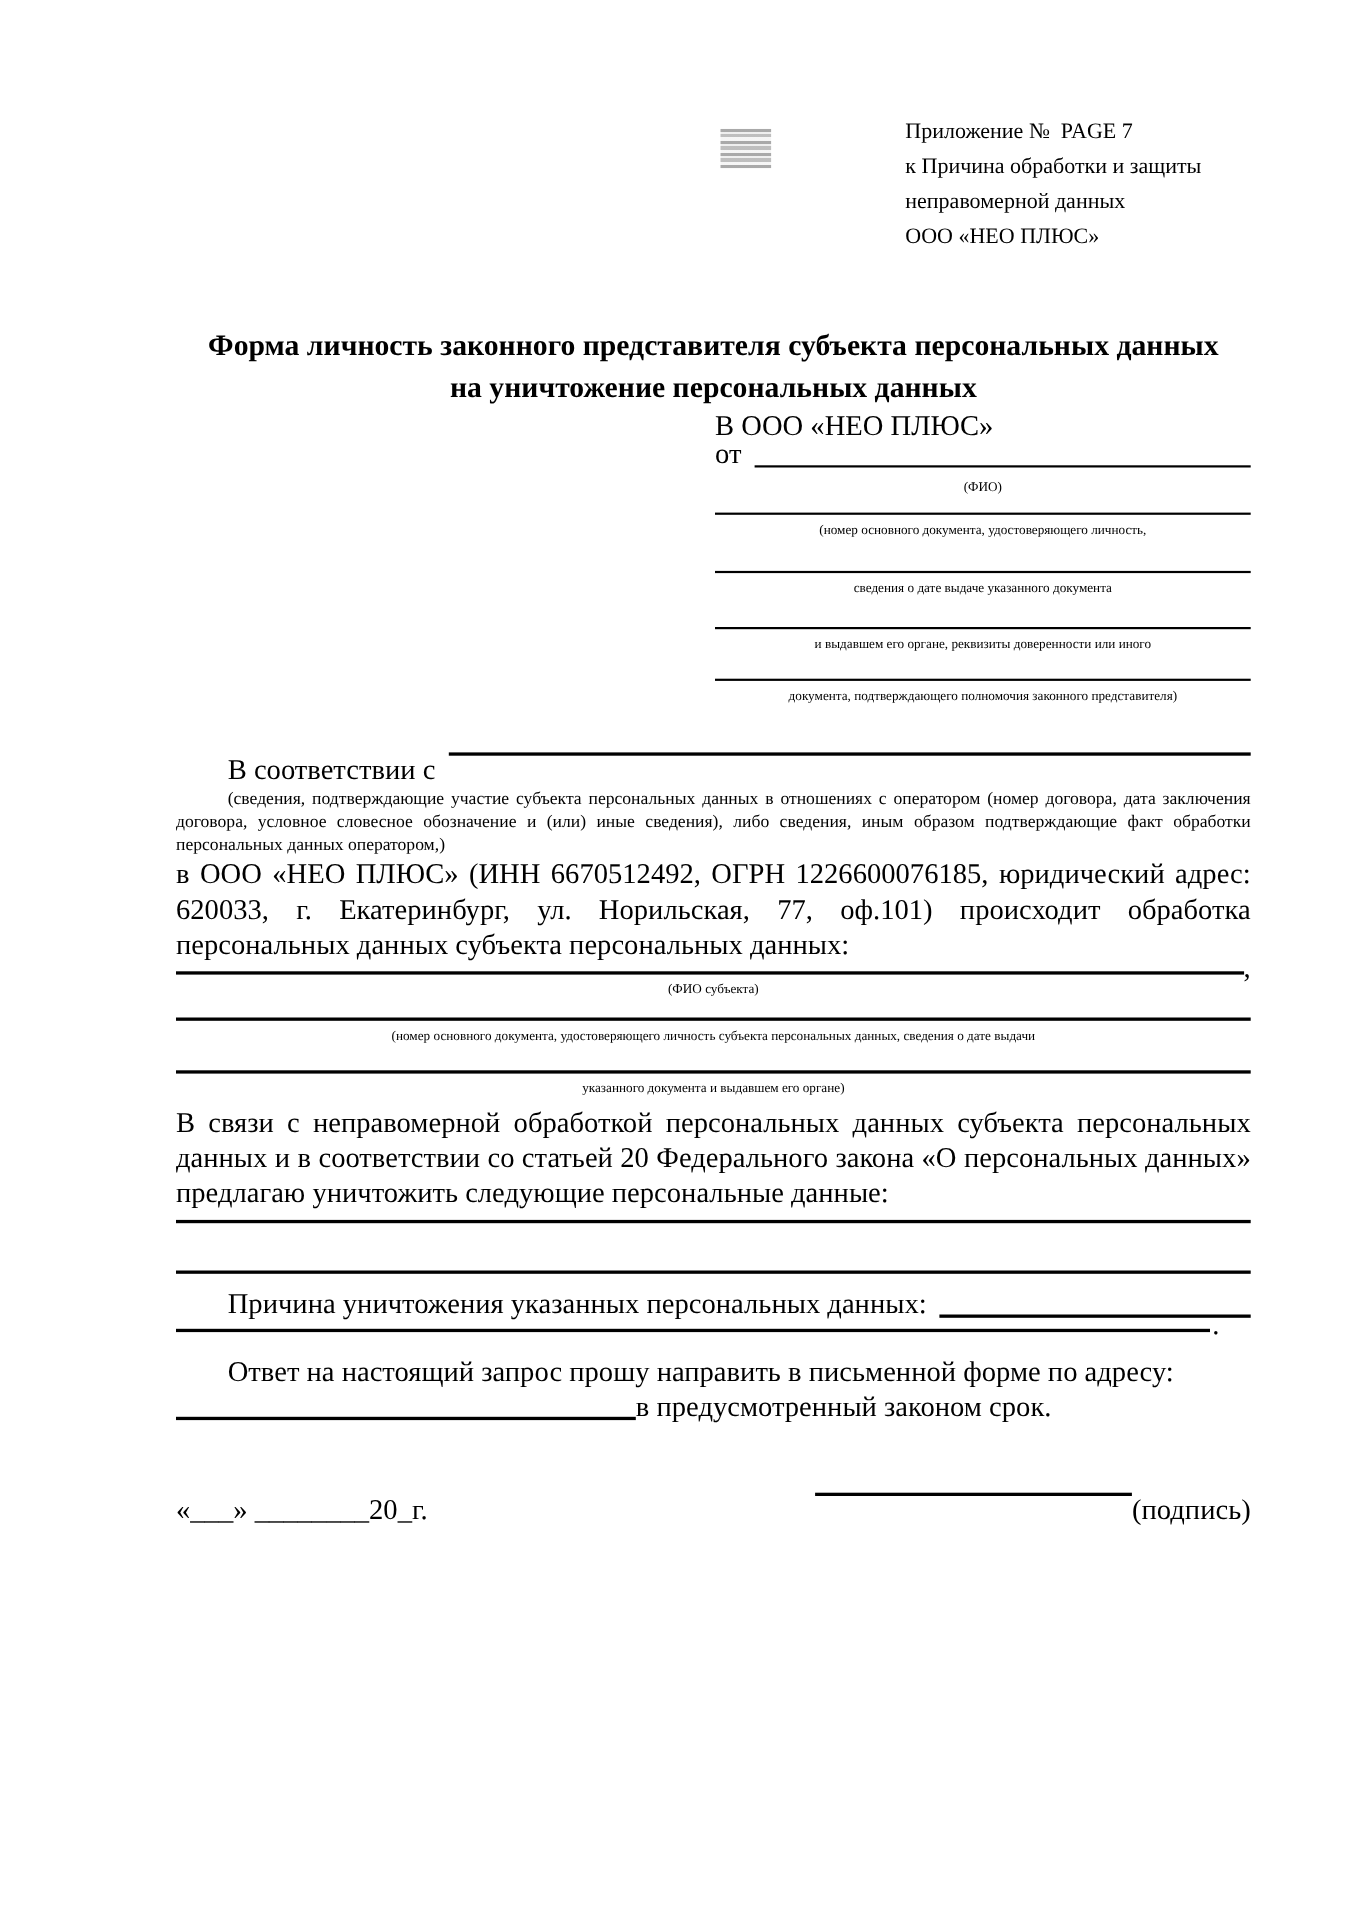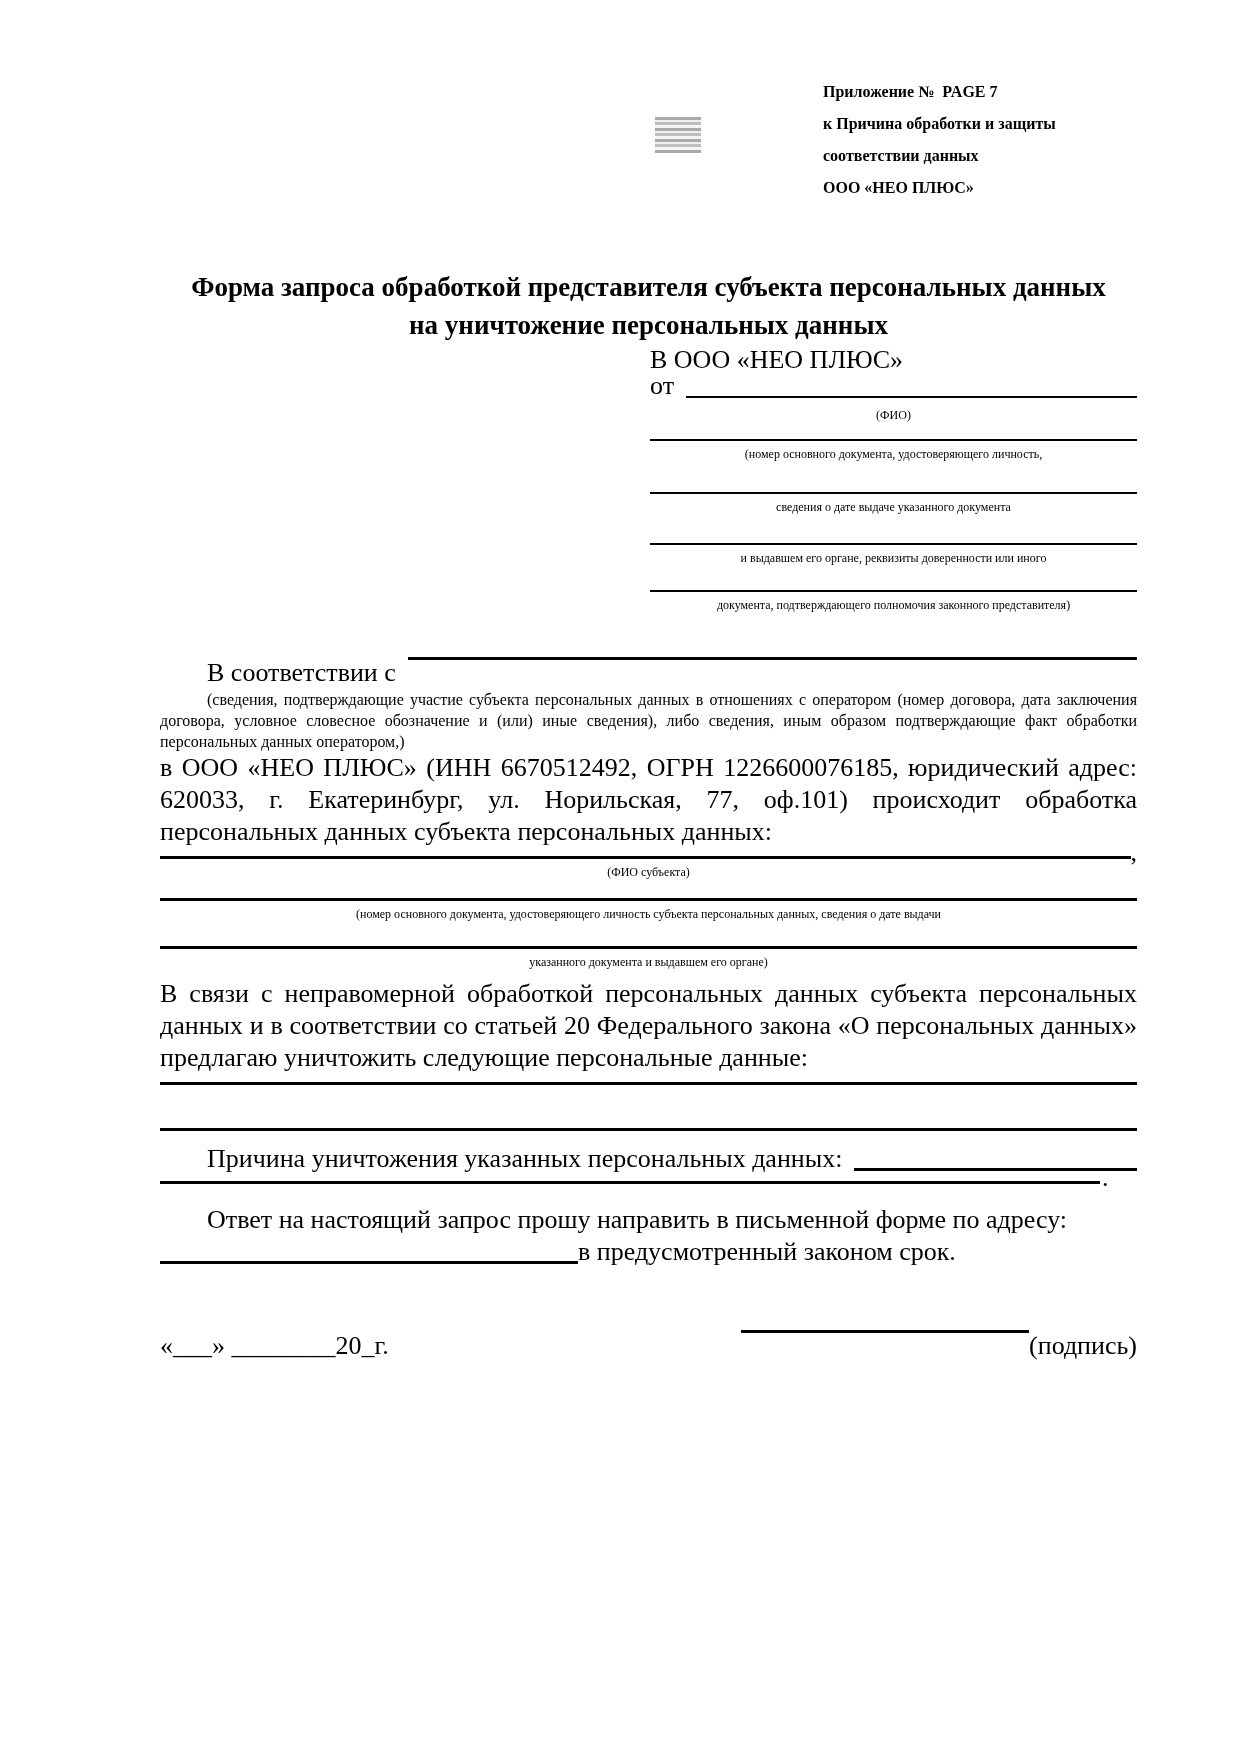--- a/index.html
+++ b/index.html
@@ -8,21 +8,21 @@
     position:relative; width:1242px; height:1755px; background:#ffffff;
     color:#000; font-family:"Liberation Serif","DejaVu Serif",serif;
     overflow:hidden;
   }
   .artifact {
     position:absolute; left:655px; top:117px; width:46px; height:36px;
     background:repeating-linear-gradient(180deg,#9a9a9a 0 3px,#ececec 3px 5px,#b3b3b3 5px 8px,#f4f4f4 8px 11px);
     opacity:.85;
   }
   .content { position:absolute; left:160px; top:0; width:977px; font-size:26px; line-height:32px; }
-  .header { margin-left:663px; padding-top:76px; font-size:16px; line-height:32px;font-weight:bold; }
+  .header { margin-left:663px; padding-top:103px; font-size:20px; line-height:32px; }
   .header > div { white-space:nowrap; }
   .title { margin-top:64px; font-size:27px; font-weight:bold; line-height:38px; text-align:center; }
   .addressee { margin-left:490px; width:487px; }
   .from-row { display:flex; align-items:flex-end; height:26px; }
   .iline { flex:1; border-bottom:2px solid #000; margin:0 0 4px 12px; }
   .iline.thick { border-bottom-width:3px; }
   .a-blank { border-bottom:2px solid #000; }
   .a-blank.b1{height:16px} .a-blank.b2{height:30px} .a-blank.b3{height:28px} .a-blank.b4{height:24px}
   .cap { font-size:12px; line-height:20px; margin-top:3px; text-align:center; }
   .lead-row { display:flex; align-items:flex-start; height:32px; }
@@ -55,26 +55,26 @@
 <body>
 
 <div class="page">
   <div class="artifact"></div>
 
   <div class="content">
 
     <div class="header">
       <div>Приложение №&nbsp; PAGE 7</div>
       <div>к Причина обработки и защиты</div>
-      <div>соответствии данных</div>
+      <div>неправомерной данных</div>
       <div>ООО «НЕО ПЛЮС»</div>
     </div>
 
     <div class="title">
-      <div>Форма запроса обработкой представителя субъекта персональных данных</div>
+      <div>Форма личность законного представителя субъекта персональных данных</div>
       <div>на уничтожение персональных данных</div>
     </div>
 
     <div class="addressee">
       <div>В ООО «НЕО ПЛЮС»</div>
       <div class="from-row">
         <span>от</span>
         <span class="iline"></span>
       </div>
       <div class="cap">(ФИО)</div>

